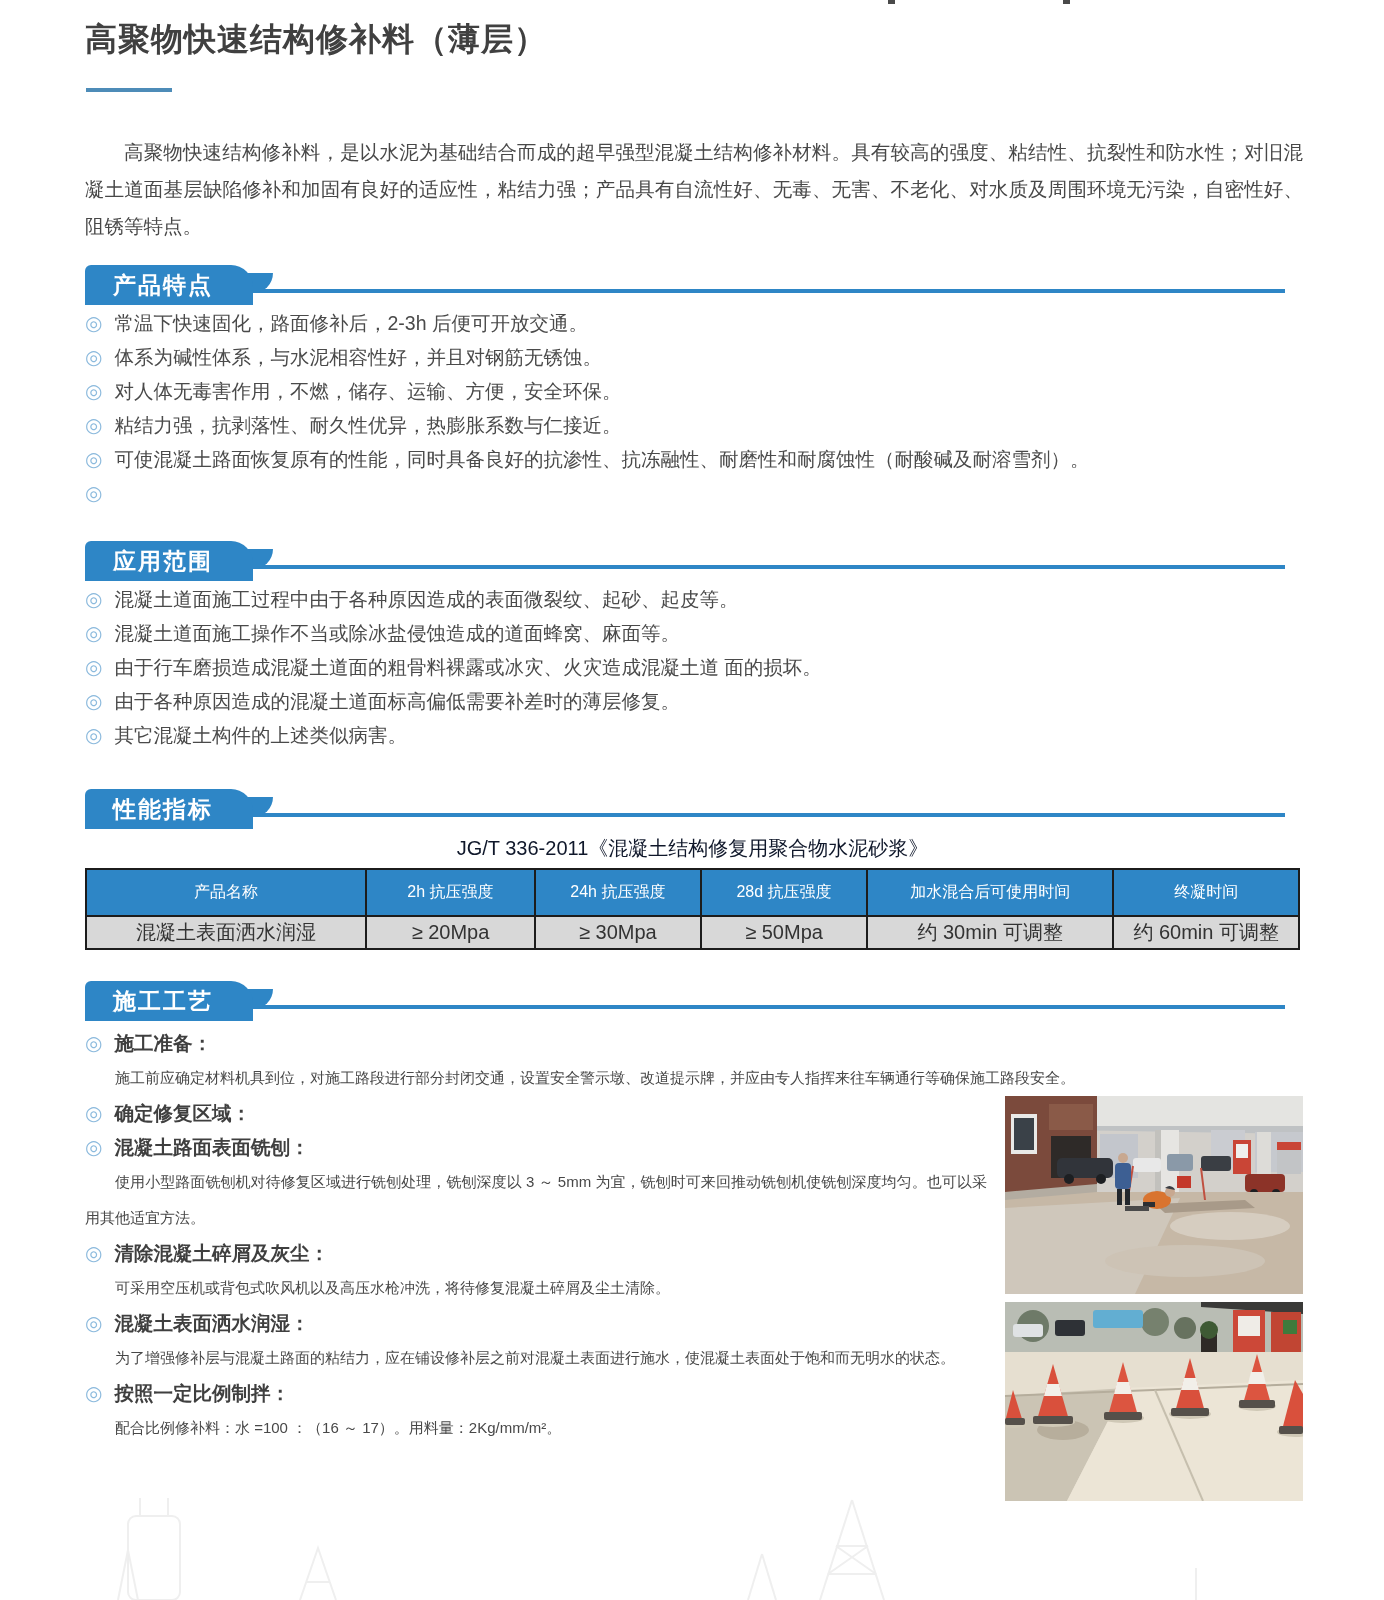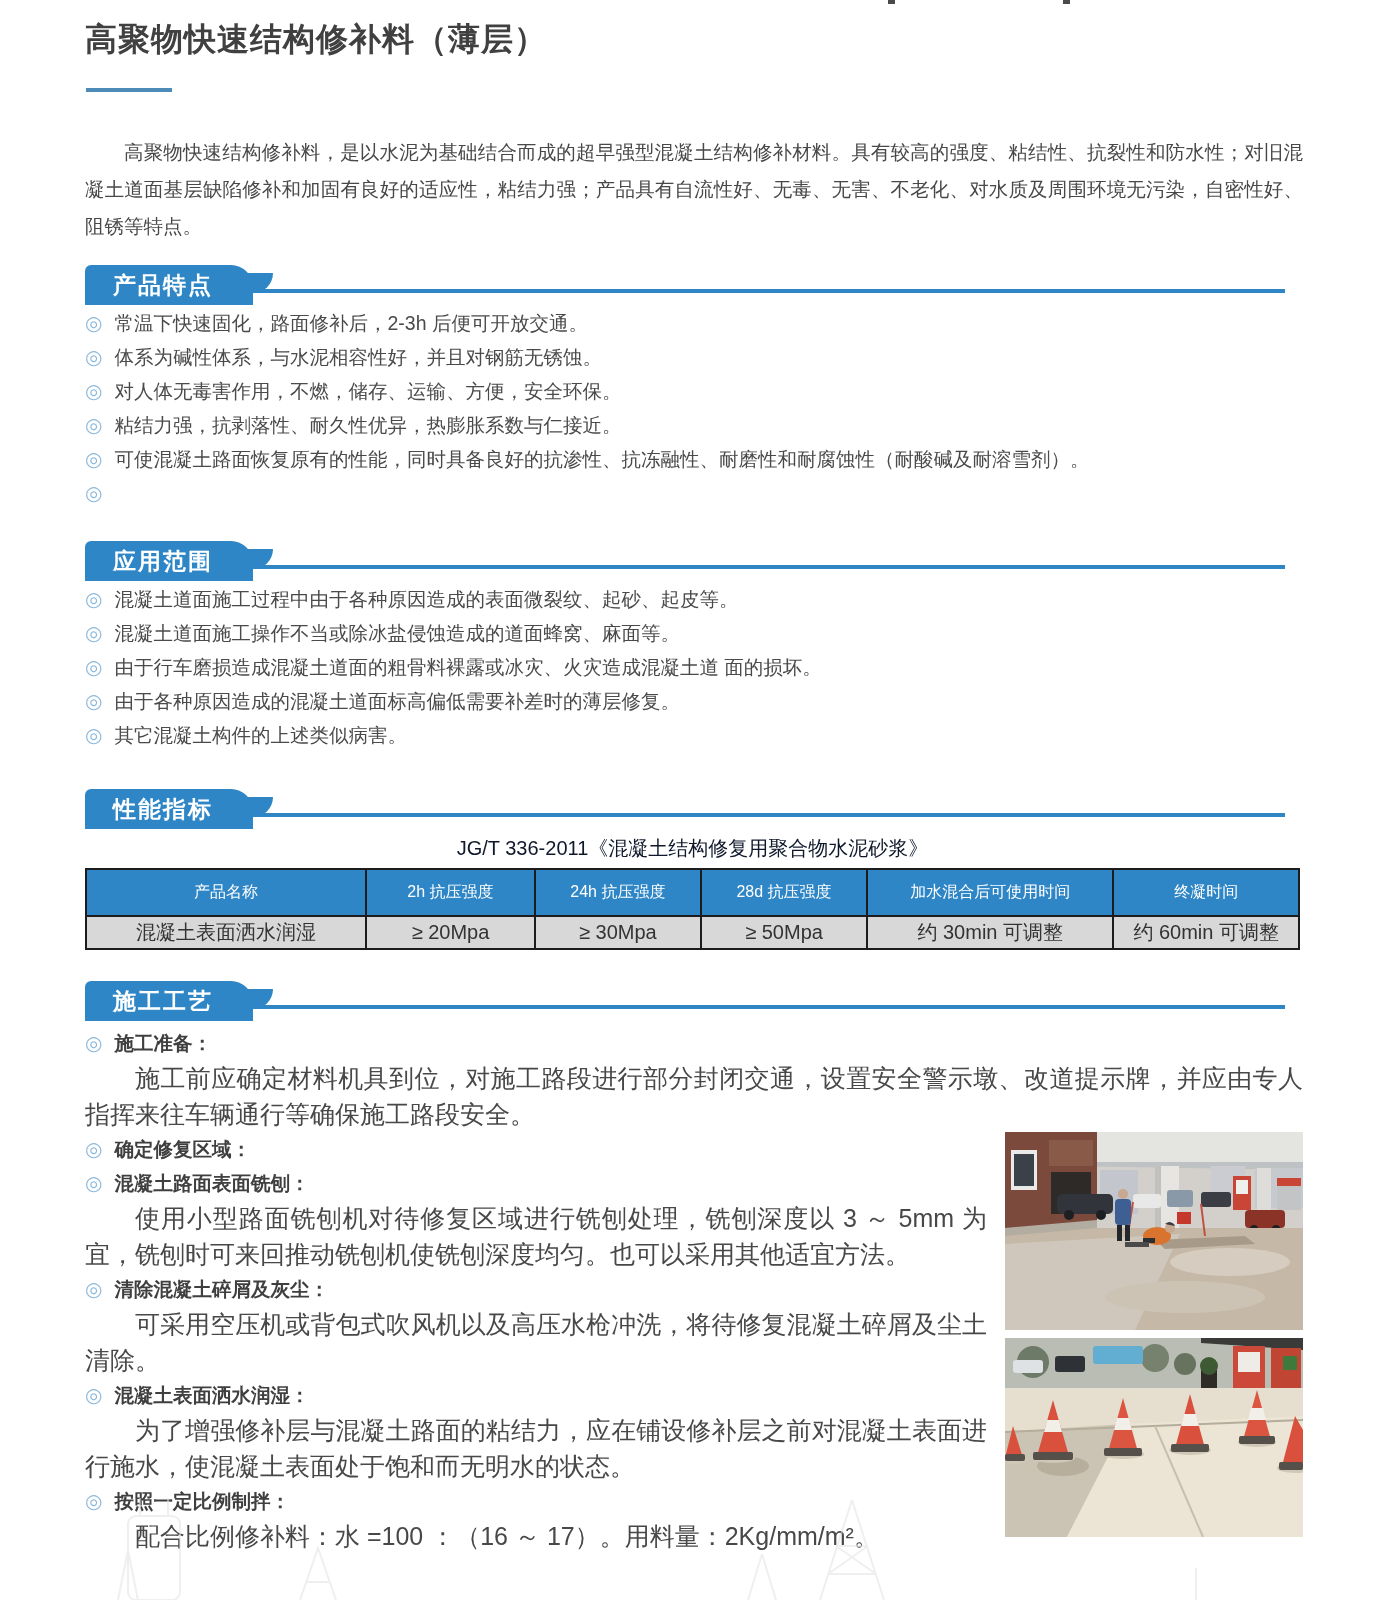--- a/index.html
+++ b/index.html
@@ -38,21 +38,21 @@
   table.perf{left:85px;top:868px;width:1215px;border-collapse:collapse;table-layout:fixed}
   table.perf th{background:#2e86c6;color:#ffffff;font-weight:normal;font-size:16px;height:47px;
                 border:2px solid #1c1c1c;text-align:center;padding:8px 4px}
   table.perf td{background:#d8d8d8;color:#333333;font-size:20px;height:33px;
                 border:2px solid #1c1c1c;text-align:center;padding:0 4px}
 
   
   .process{left:85px;top:1026px;width:1218px}
   .step-label{display:flex;align-items:flex-start;line-height:34px;font-size:19.5px;
               font-weight:bold;color:#3f3f3f}
-  .step-text{font-size:25px;line-height:36px;text-indent:2em;text-align:justify;color:#484848}
+  .step-text{font-size:15px;line-height:36px;text-indent:2em;text-align:justify;color:#484848}
   .photos{float:right;width:298px;margin:0 0 10px 18px}
   .photo{width:298px;overflow:hidden}
   .photo svg{display:block;width:100%;height:100%}
   .photo-1{height:198px;margin-bottom:8px}
   .photo-2{height:199px}
 
   
   .watermark{left:0;top:1490px;width:1384px;height:110px;opacity:.55;pointer-events:none}
 </style>
 </head>

